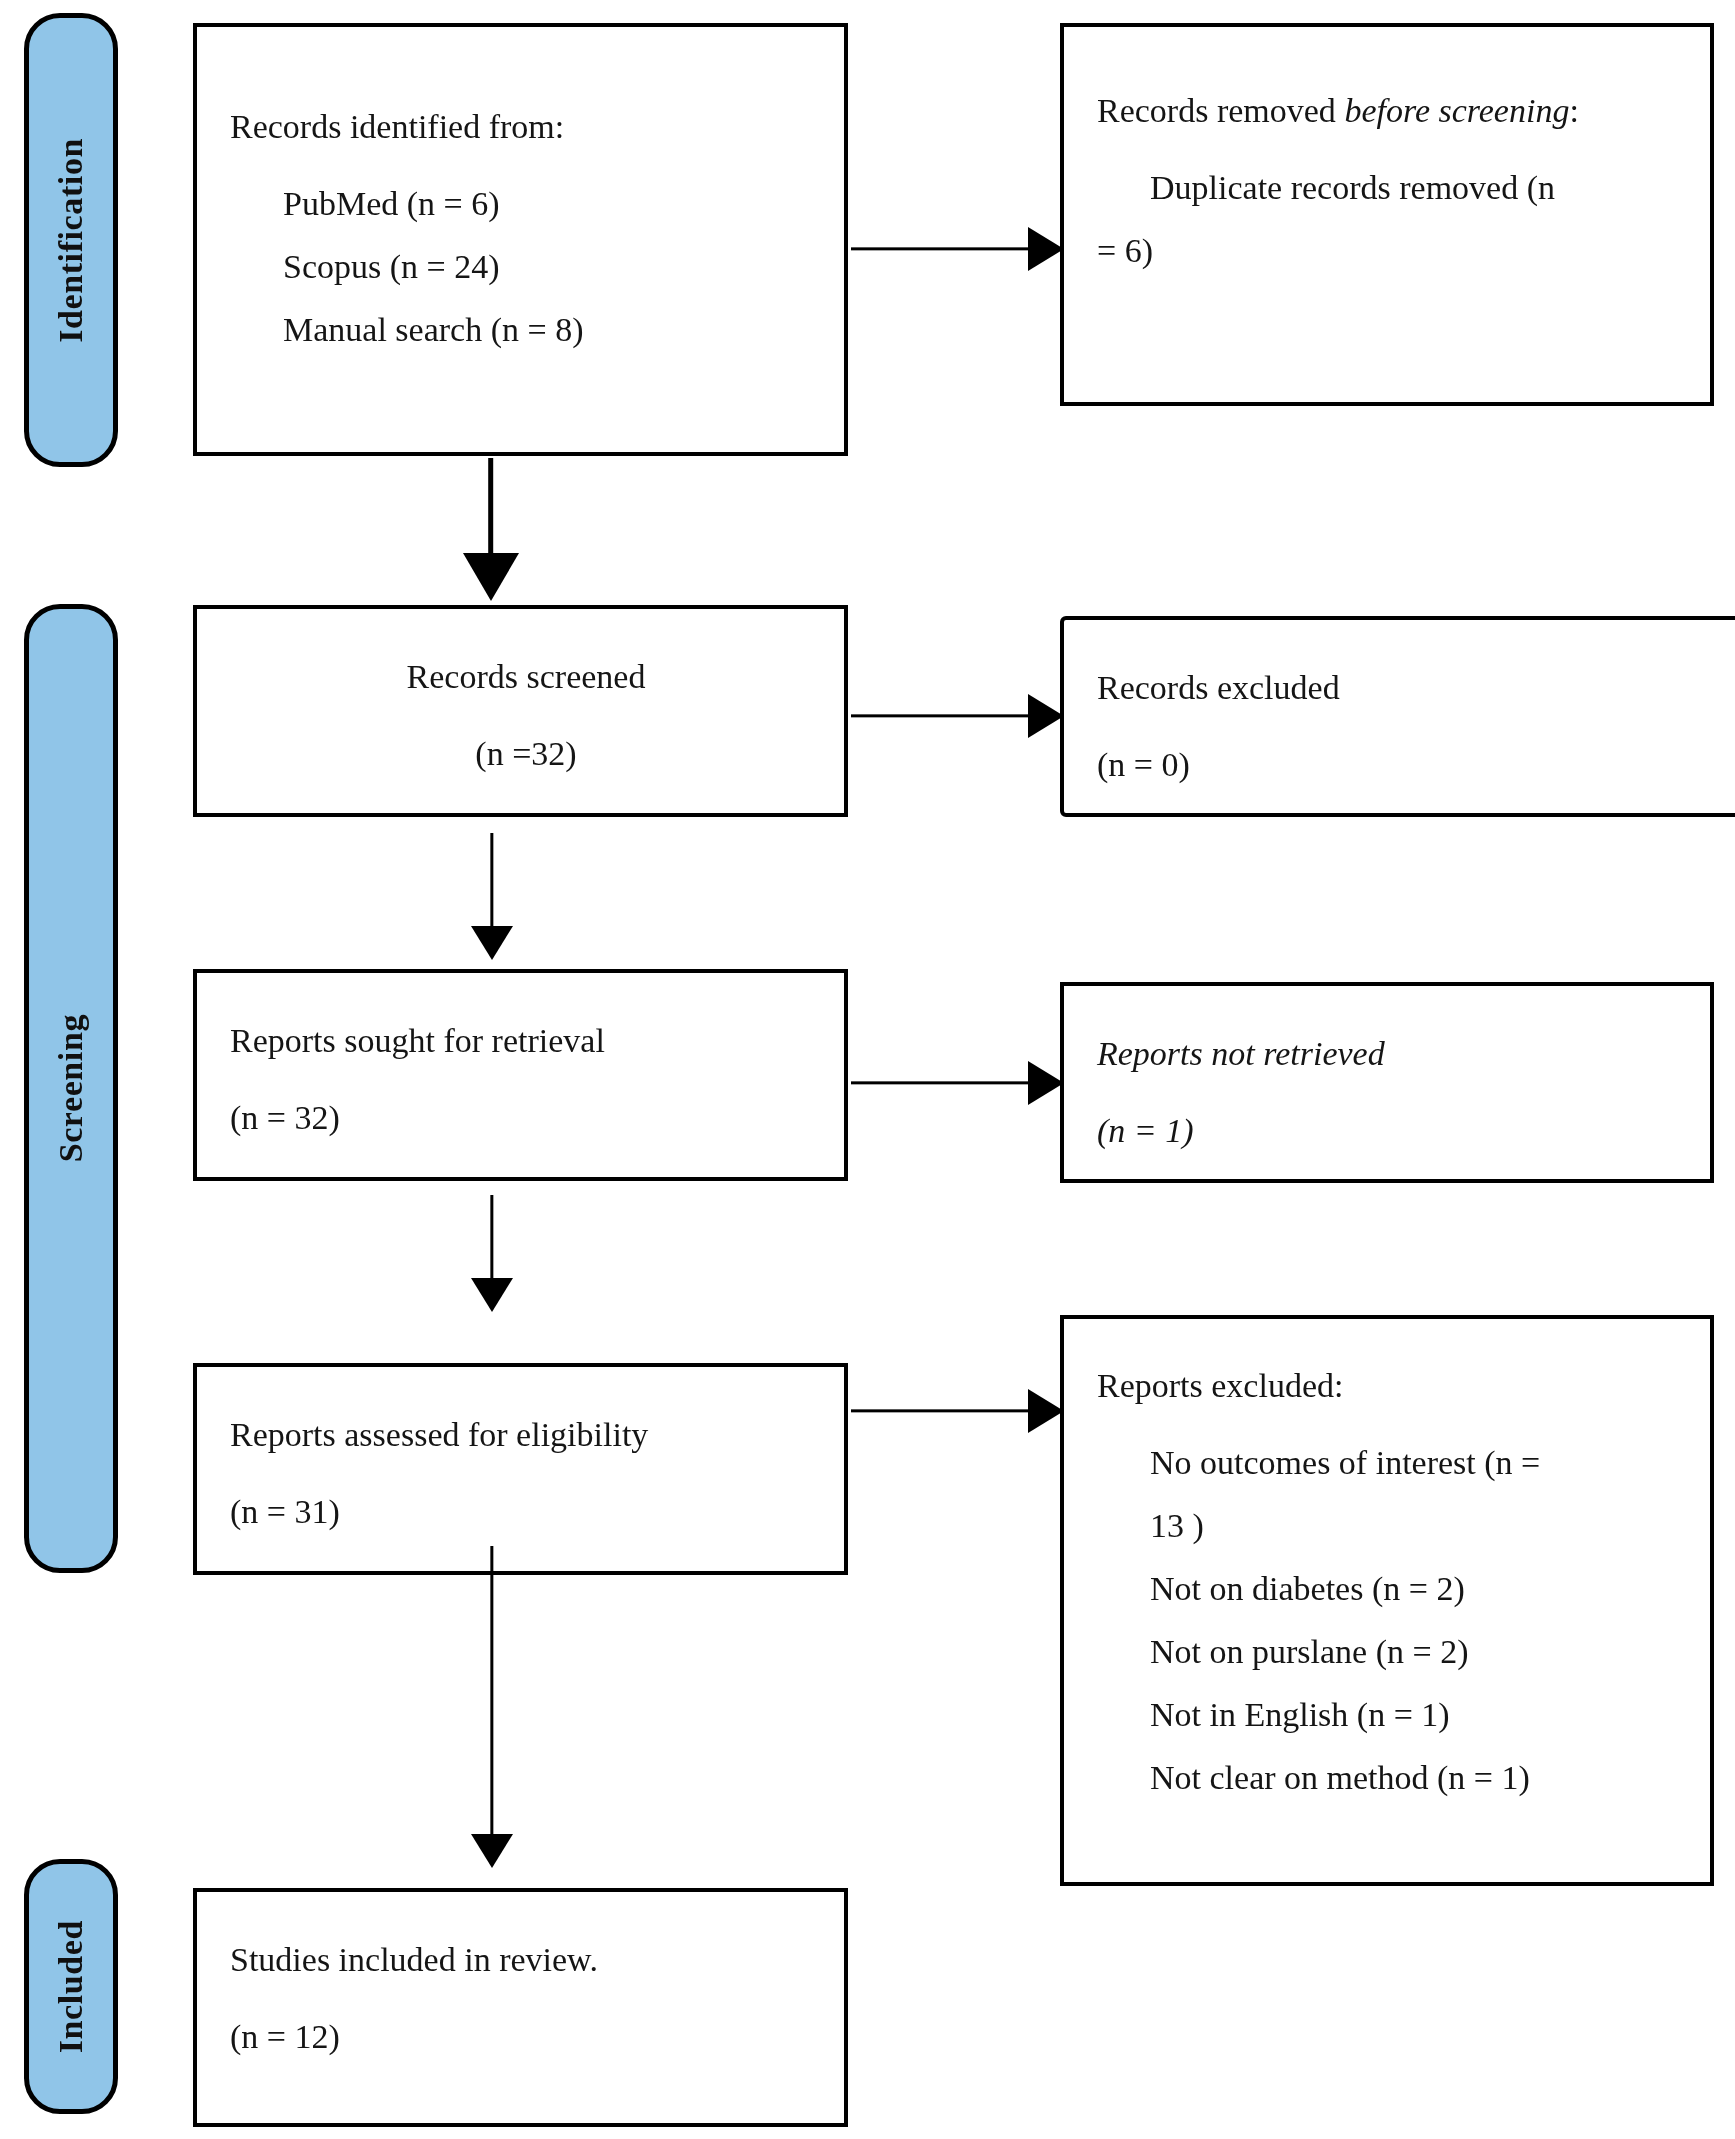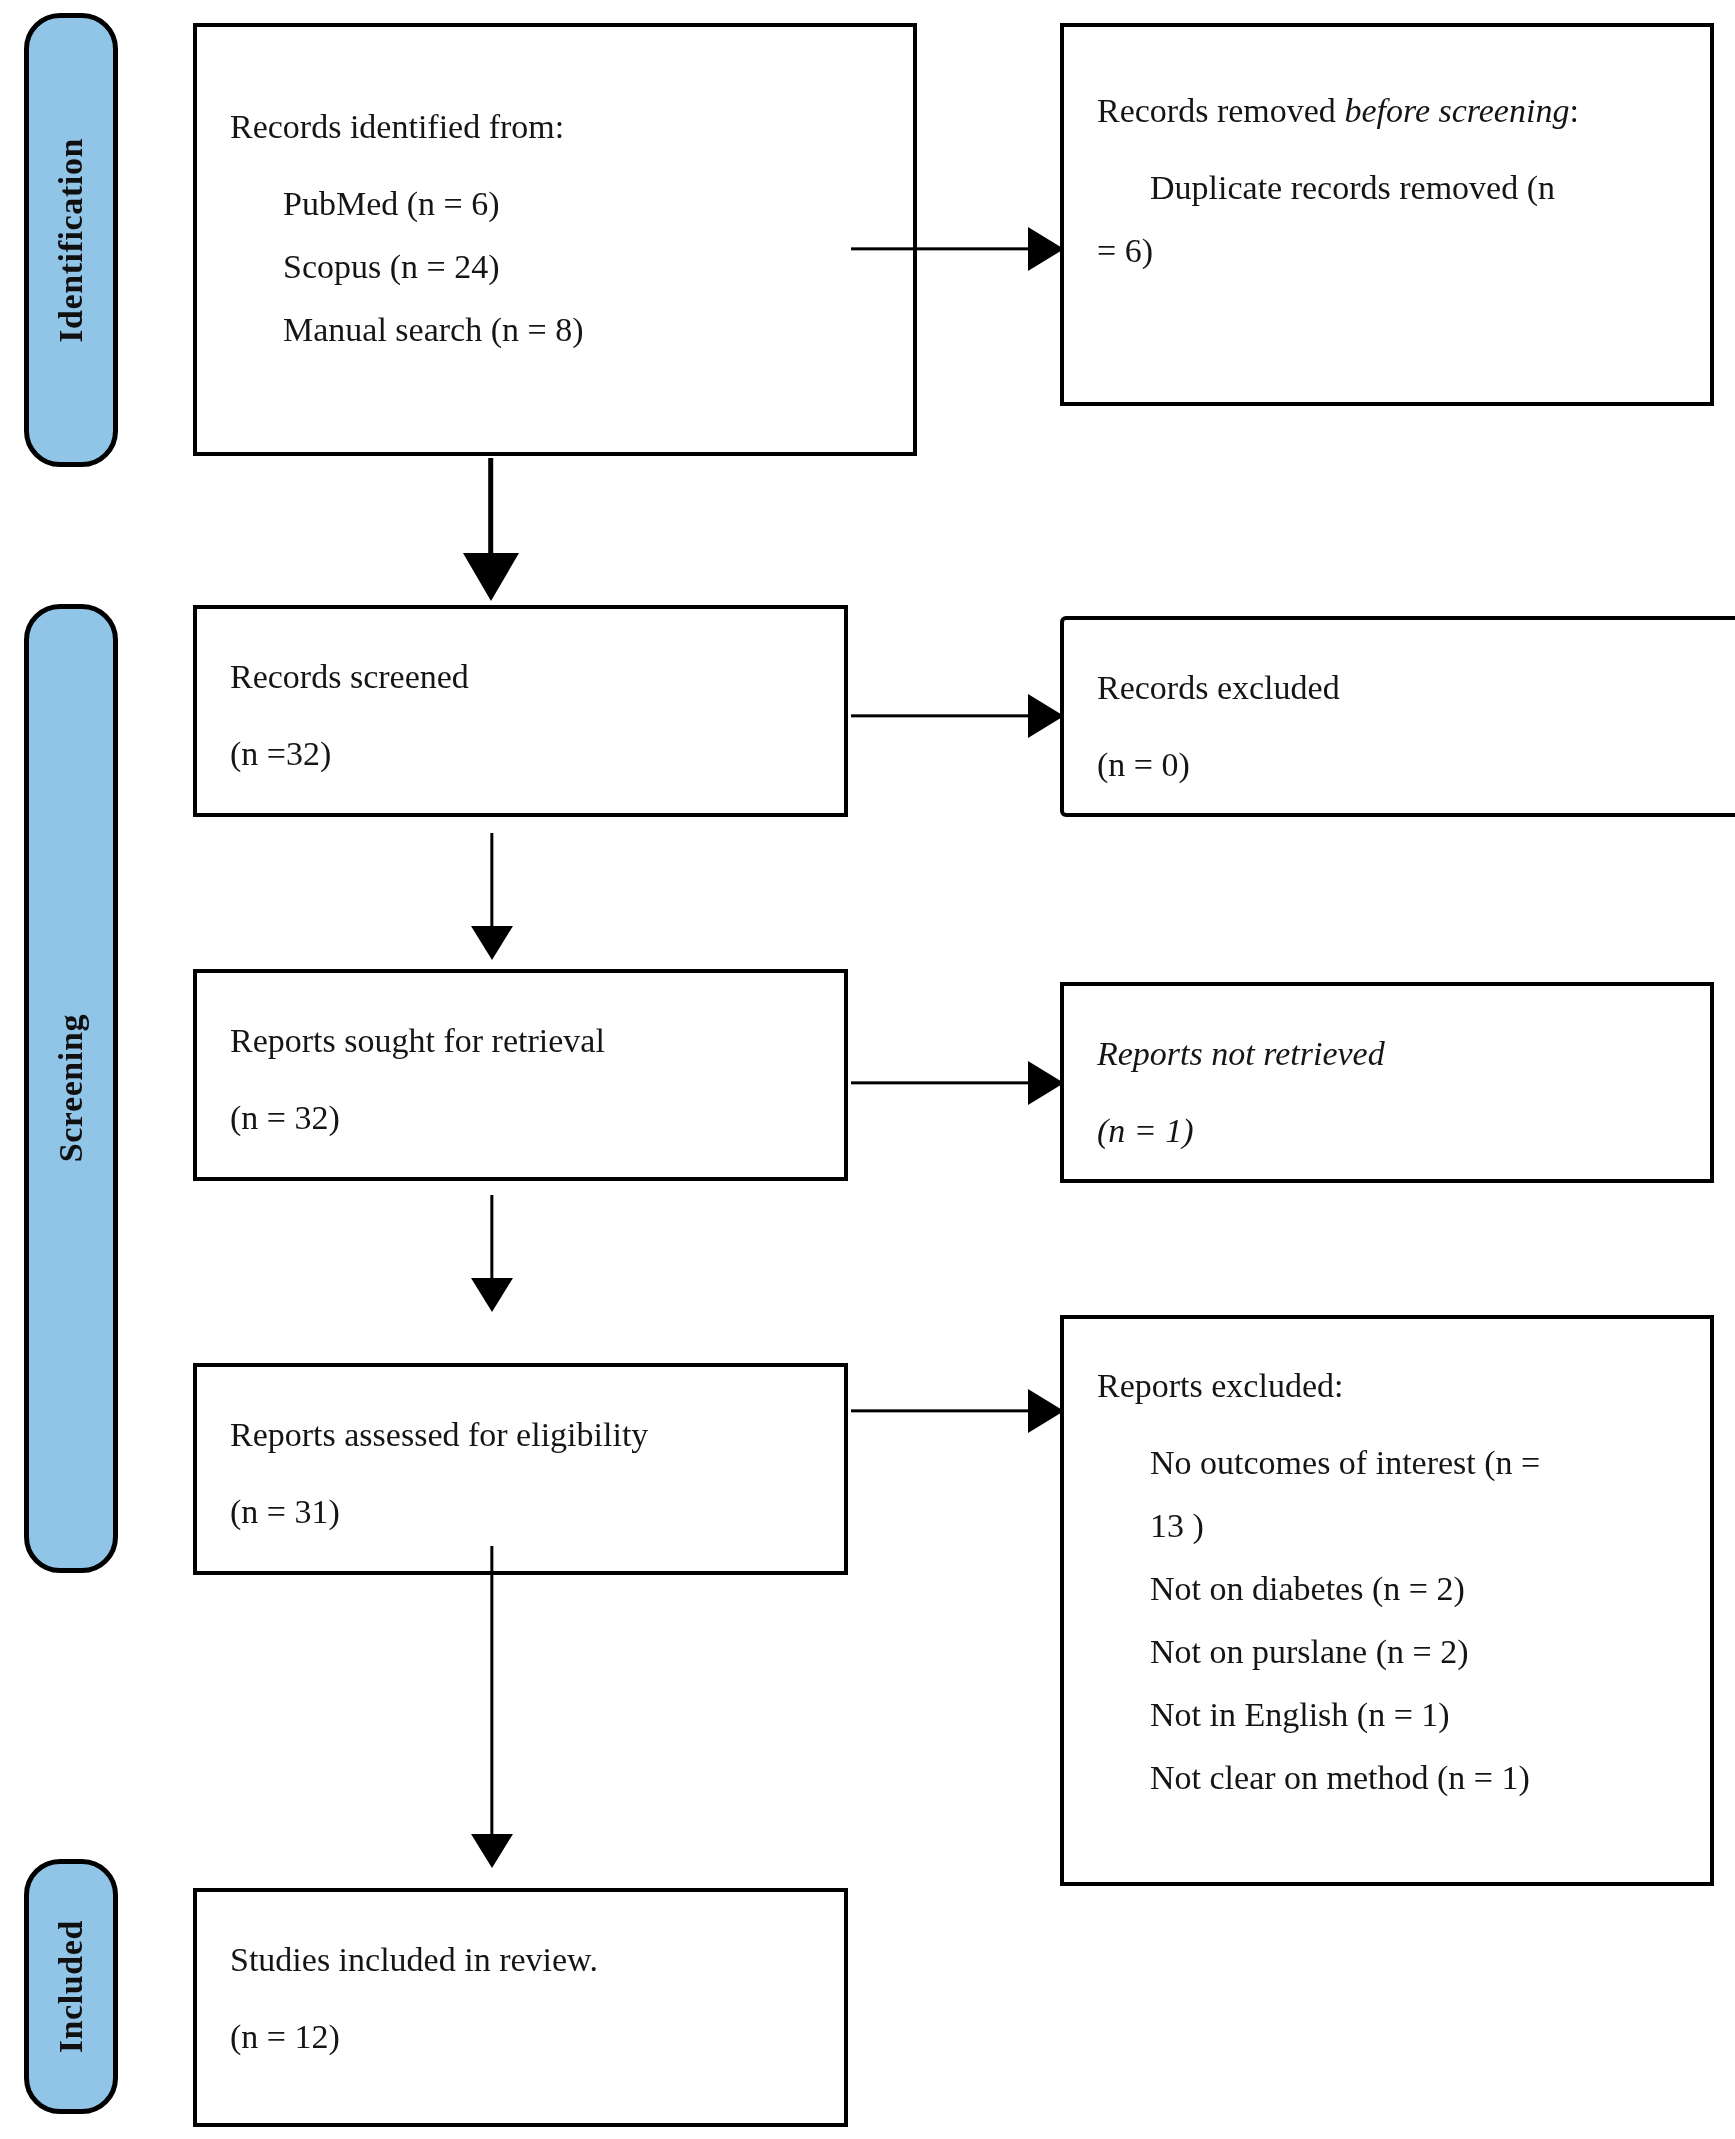--- a/index.html
+++ b/index.html
@@ -57,36 +57,36 @@
     font-size: 34px;
     line-height: 1.00;
     color: #151515;
     white-space: nowrap;
   }
   .line.indent { padding-left: 53px; }
   .gap-sm { height: 29px; }
   .gap-md { height: 43px; }
 
   
-  #box-identified   { left: 193px; top: 23px;   width: 724px; height: 433px; }
+  #box-identified   { left: 193px; top: 23px;   width: 655px; height: 433px; }
   #box-screened     { left: 193px; top: 605px; width: 655px; height: 212px; }
   #box-sought       { left: 193px; top: 969px; width: 655px; height: 212px; }
   #box-assessed     { left: 193px; top: 1363px; width: 655px; height: 212px; padding-left: 12px; }
   #box-included     { left: 193px; top: 1876px; width: 655px; height: 239px; margin-top: 12px; }
 
   
   #box-removed      { left: 1060px; top: 23px;   width: 654px; height: 383px; }
   #box-excluded-rec { left: 1060px; top: 616px; width: 775px; height: 201px; border-radius: 6px; }
   #box-notretrieved { left: 1060px; top: 982px; width: 654px; height: 201px; font-style: italic; }
   #box-excluded-rep { left: 1060px; top: 1315px; width: 654px; height: 571px; }
 
   
   #box-identified  .box-inner { top: 83px; }
   #box-removed     .box-inner { top: 67px; }
-  #box-screened    .box-inner { top: 51px; }
+  #box-screened    .box-inner { top: 51px; text-align: center; }
   #box-excluded-rec .box-inner { top: 51px; }
   #box-sought      .box-inner { top: 51px; }
   #box-notretrieved .box-inner { top: 51px; }
   #box-assessed    .box-inner { top: 51px; }
   #box-excluded-rep .box-inner { top: 50px; }
   #box-included    .box-inner { top: 51px; }
 
   
   .arrow-v, .arrow-h {
     position: absolute;

